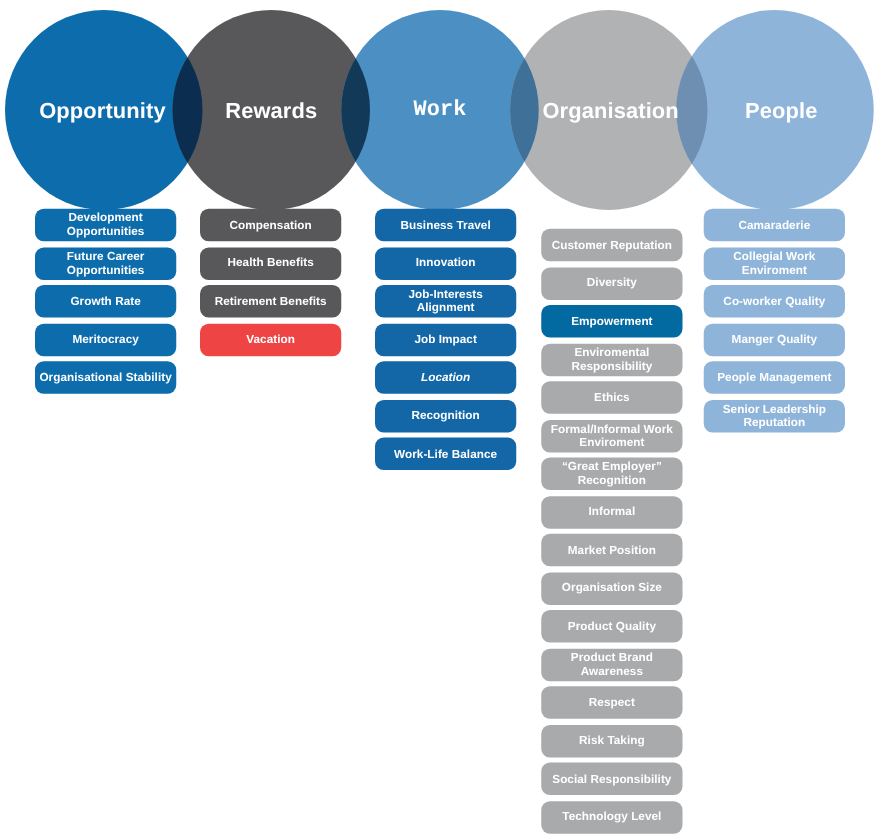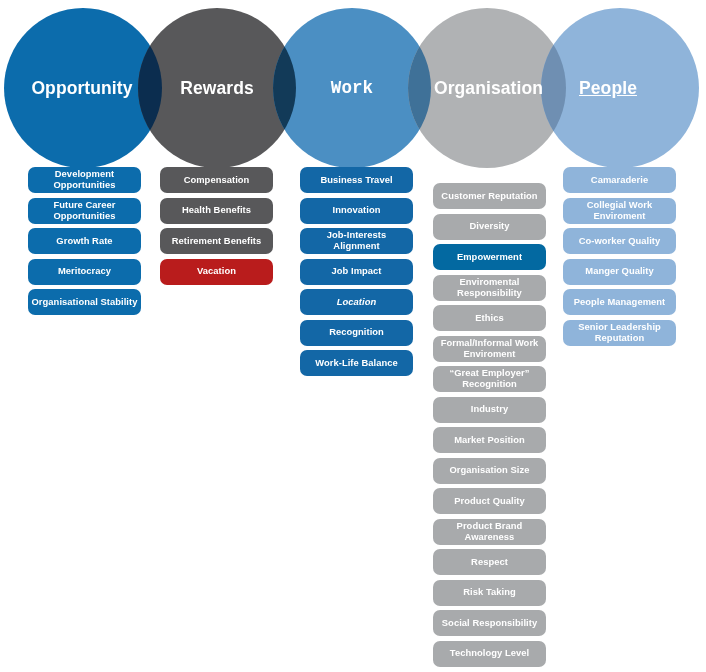--- a/index.html
+++ b/index.html
@@ -125,21 +125,21 @@
       </g>
       <g clip-path="url(#clipOrganisation)">
         <ellipse cx="620" cy="88" rx="79" ry="80" fill="#6f8fb2"></ellipse>
       </g>
     </svg>
 
     <div class="circle-title" style="left:4px;width:156px;">Opportunity</div>
     <div class="circle-title" style="left:138px;width:158px;">Rewards</div>
     <div class="circle-title" style="left:273px;width:158px;font-family:Liberation Mono, monospace;">Work</div>
     <div class="circle-title" style="left:408px;width:161px;">Organisation</div>
-    <div class="circle-title" style="left:541px;width:134px;text-decoration:underline;">People</div>
+    <div class="circle-title" style="left:558px;width:134px;">People</div>
   </div>
 
   <div class="columns">
     <div class="column" style="left:28px;">
         <div class="pill" style="background: rgb(12, 108, 172);">
           <span>Development Opportunities</span>
         </div>
         <div class="pill" style="background: rgb(12, 108, 172);">
           <span>Future Career Opportunities</span>
         </div>
@@ -156,21 +156,21 @@
     <div class="column" style="left:160px;">
         <div class="pill" style="background: rgb(88, 88, 90);">
           <span>Compensation</span>
         </div>
         <div class="pill" style="background: rgb(88, 88, 90);">
           <span>Health Benefits</span>
         </div>
         <div class="pill" style="background: rgb(88, 88, 90);">
           <span>Retirement Benefits</span>
         </div>
-        <div class="pill" style="background: #b91c1c;">
+        <div class="pill" style="background: #ef4444;">
           <span>Vacation</span>
         </div>
       </div>
     <div class="column" style="left:300px;">
         <div class="pill" style="background: rgb(19, 103, 166);">
           <span>Business Travel</span>
         </div>
         <div class="pill" style="background: rgb(19, 103, 166);">
           <span>Innovation</span>
         </div>
@@ -206,21 +206,21 @@
         <div class="pill" style="background: rgb(168, 170, 172);">
           <span>Ethics</span>
         </div>
         <div class="pill" style="background: rgb(168, 170, 172);">
           <span>Formal/Informal Work Enviroment</span>
         </div>
         <div class="pill" style="background: rgb(168, 170, 172);">
           <span>“Great Employer” Recognition</span>
         </div>
         <div class="pill" style="background: rgb(168, 170, 172);">
-          <span>Industry</span>
+          <span>Informal</span>
         </div>
         <div class="pill" style="background: rgb(168, 170, 172);">
           <span>Market Position</span>
         </div>
         <div class="pill" style="background: rgb(168, 170, 172);">
           <span>Organisation Size</span>
         </div>
         <div class="pill" style="background: rgb(168, 170, 172);">
           <span>Product Quality</span>
         </div>

